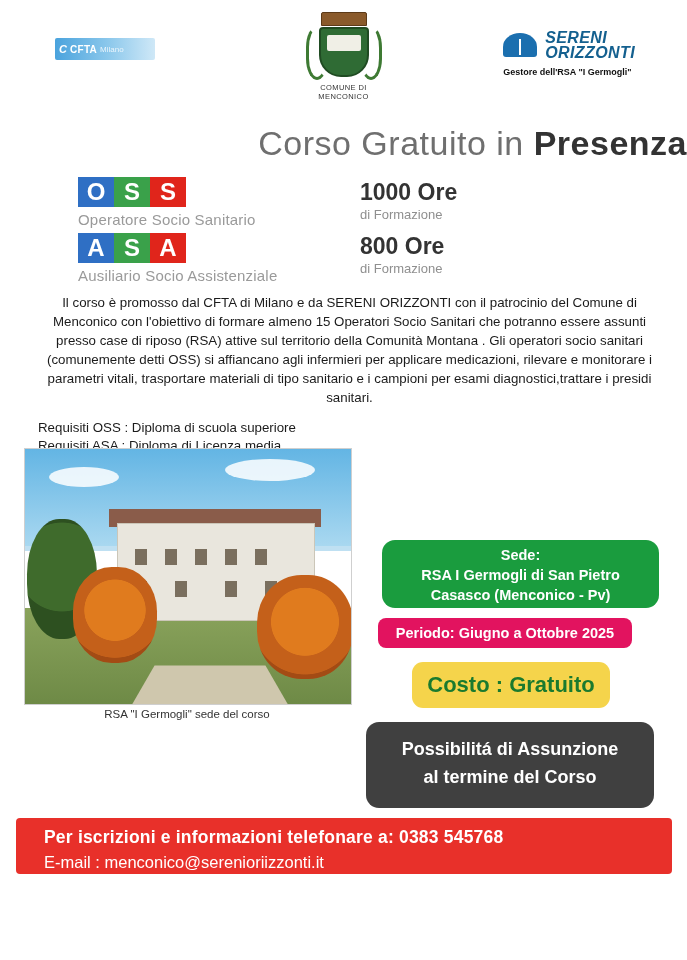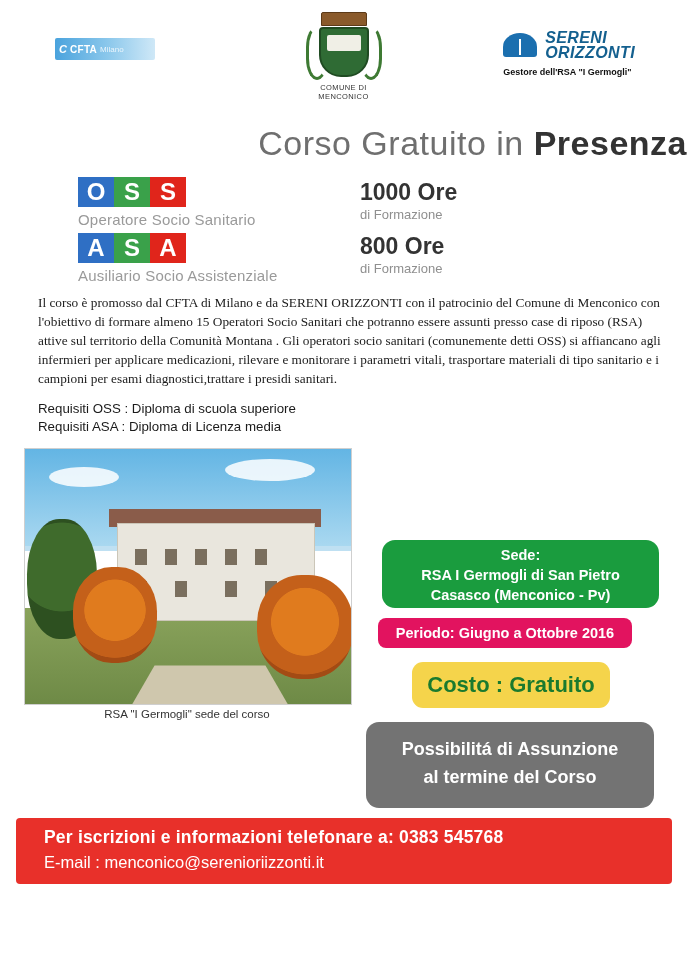--- a/index.html
+++ b/index.html
@@ -215,22 +215,21 @@
     color: #8f8f8f;
     margin-top: 1px;
   }
 
   
   .para {
     margin: 6px 26px 0 38px;
     font-size: 13.3px;
     line-height: 19px;
     color: #1b1b1b;
-    text-align: left;
-    font-family: Liberation Serif, serif;
+    text-align: center;
   }
   .req {
     margin: 12px 38px 0 38px;
     font-size: 13.3px;
     line-height: 18px;
     color: #1b1b1b;
   }
 
   
   .photo {
@@ -343,34 +342,34 @@
     background: #f5d44b;
     border-radius: 11px;
     color: #1a7a2e;
     font-size: 22px;
     font-weight: bold;
     line-height: 46px;
   }
   .box-blue {
     left: 366px; top: 722px;
     width: 288px; height: 86px;
-    background: #737373;
+    background: #404040;
     border-radius: 13px;
     color: #ffffff;
     font-size: 18px;
     font-weight: bold;
     line-height: 28px;
     padding-top: 13px;
   }
 
   
   .footer {
     position: absolute;
     left: 16px; top: 818px;
-    width: 656px; height: 66px;
+    width: 656px; height: 56px;
     background: #e8302a;
     border-radius: 4px;
     color: #ffffff;
     padding: 9px 0 0 28px;
     box-sizing: border-box;
   }
   .footer .l1 {
     font-size: 17.5px;
     font-weight: bold;
     letter-spacing: .2px;
@@ -478,21 +477,21 @@
   </div>
   <div class="photo-caption">RSA "I Germogli"  sede del corso</div>
 
 
   <div class="box box-green">
     <div>Sede:</div>
     <div>RSA  I Germogli di San Pietro</div>
     <div>Casasco (Menconico - Pv)</div>
   </div>
 
-  <div class="box box-pink">Periodo: Giugno a Ottobre 2016</div>
+  <div class="box box-pink">Periodo: Giugno a Ottobre 2025</div>
 
   <div class="box box-yellow">Costo : Gratuito</div>
 
   <div class="box box-blue">
     <div>Possibilitá di Assunzione</div>
     <div>al termine del Corso</div>
   </div>
 
   <div class="footer">
     <div class="l1">Per iscrizioni e informazioni telefonare a: 0383 545768</div>

